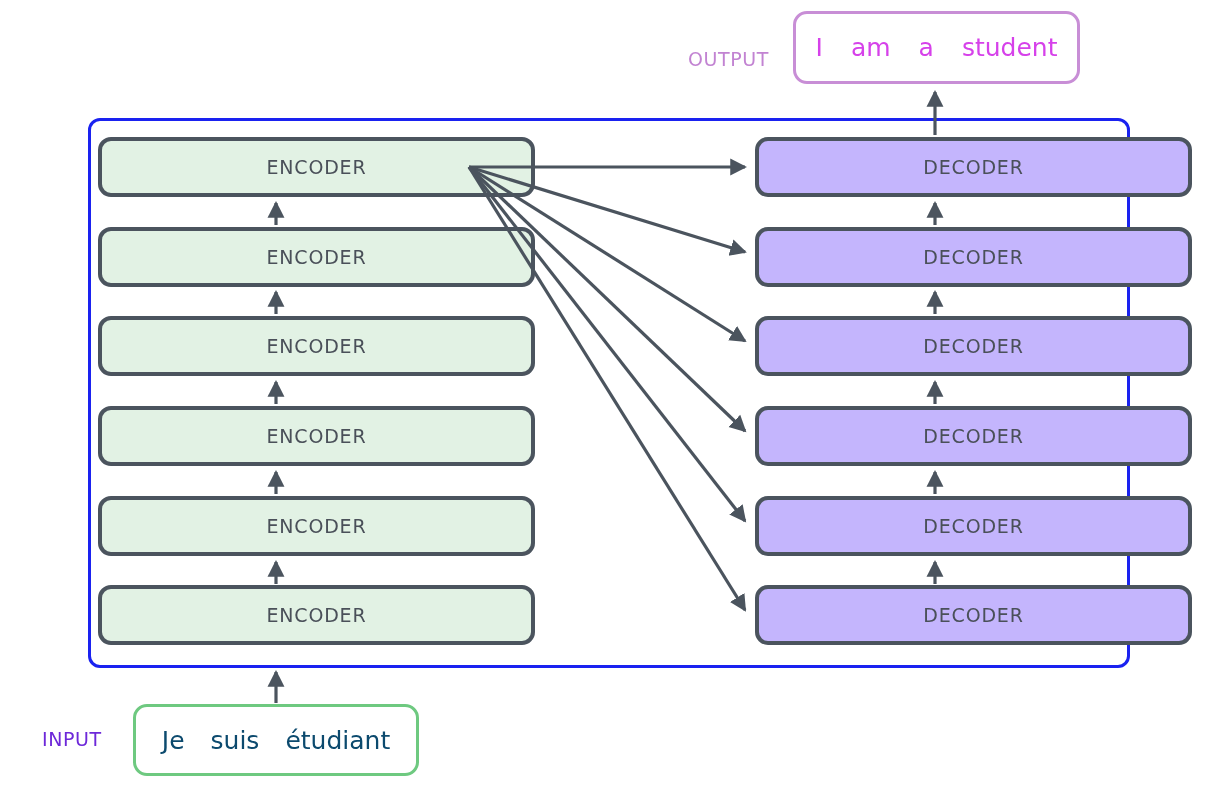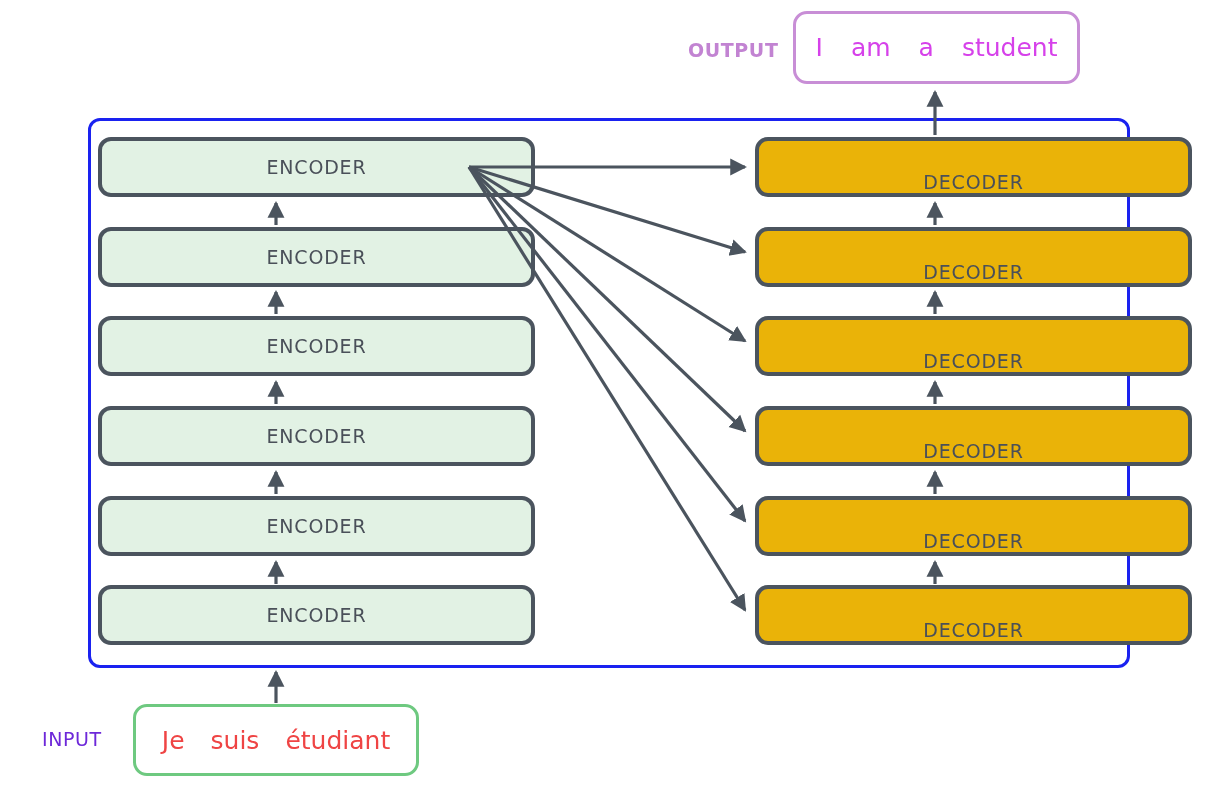--- a/index.html
+++ b/index.html
@@ -21,23 +21,22 @@
   
   .io-label {
     position: absolute;
     font-size: 19px;
     letter-spacing: 0.6px;
     font-weight: 400;
     white-space: nowrap;
   }
   #output-label {
     left: 688px;
-    top: 39px;
+    top: 48px;
     color: #c283d2;
-    font-weight: bold;
   }
   #input-label {
     left: 42px;
     top: 728px;
     color: #6d28d9;
   }
 
   
   .io-box {
     position: absolute;
@@ -63,21 +62,21 @@
     border: 3px solid #6ec980;
   }
   .token-row {
     display: flex;
     align-items: baseline;
     gap: 26px;
     font-size: 25px;
     line-height: 1;
   }
   #output-box .token-row { gap: 28px; color: #d641ea; }
-  #input-box .token-row  { gap: 26px; color: #ef4444; }
+  #input-box .token-row  { gap: 26px; color: #0c4a6e; }
   .token { white-space: pre; }
 
   
   #model-container {
     position: absolute;
     left: 88px;
     top: 118px;
     width: 1042px;
     height: 550px;
     box-sizing: border-box;
@@ -96,21 +95,21 @@
     border-radius: 13px;
     display: flex;
     align-items: center;
     justify-content: center;
     font-size: 19px;
     letter-spacing: 0.8px;
     color: #4a5059;
     background: #ffffff;
   }
   .encoder { left: 98px;  background: #e2f2e4; }
-  .decoder { left: 755px; background: #eab308; align-items: flex-end; }
+  .decoder { left: 755px; background: #c4b5fd; }
 
   
   #arrows {
     position: absolute;
     left: 0;
     top: 0;
     width: 1218px;
     height: 793px;
     pointer-events: none;
   }

